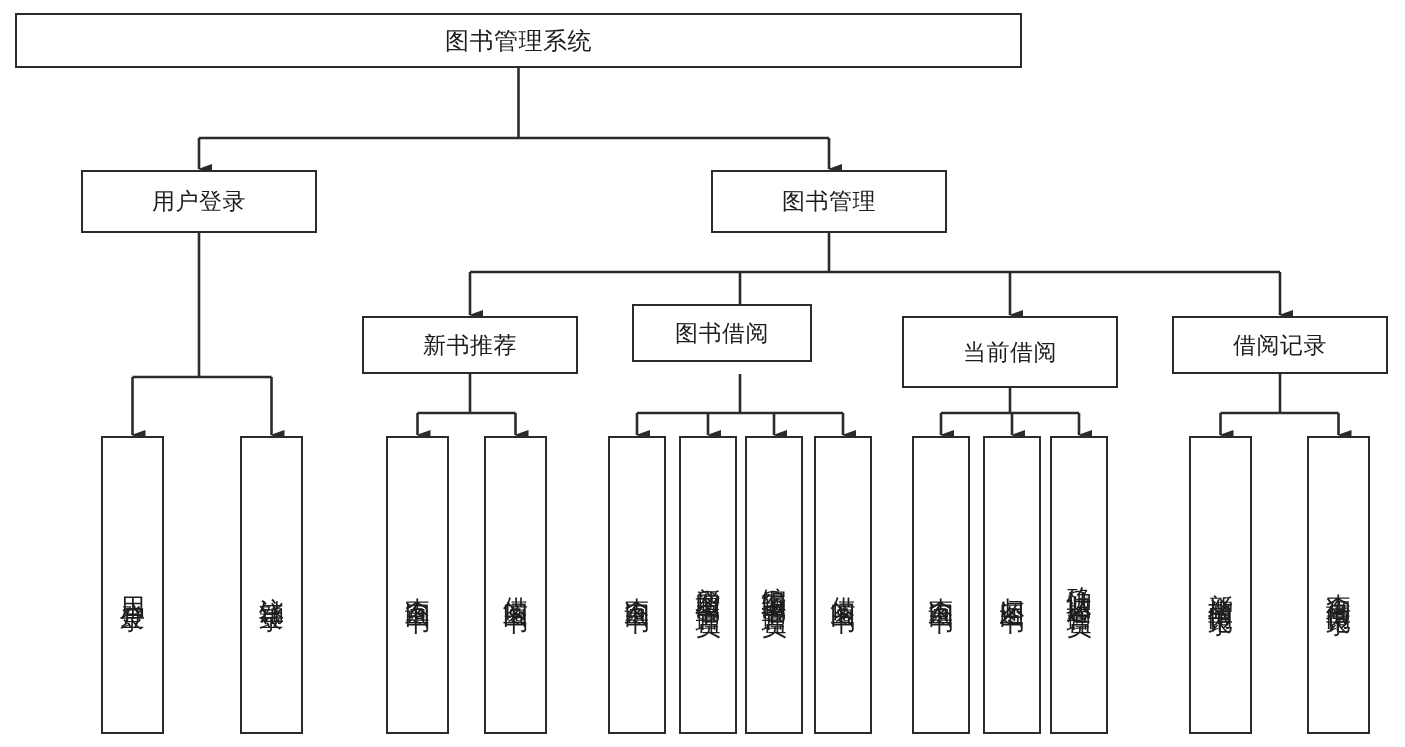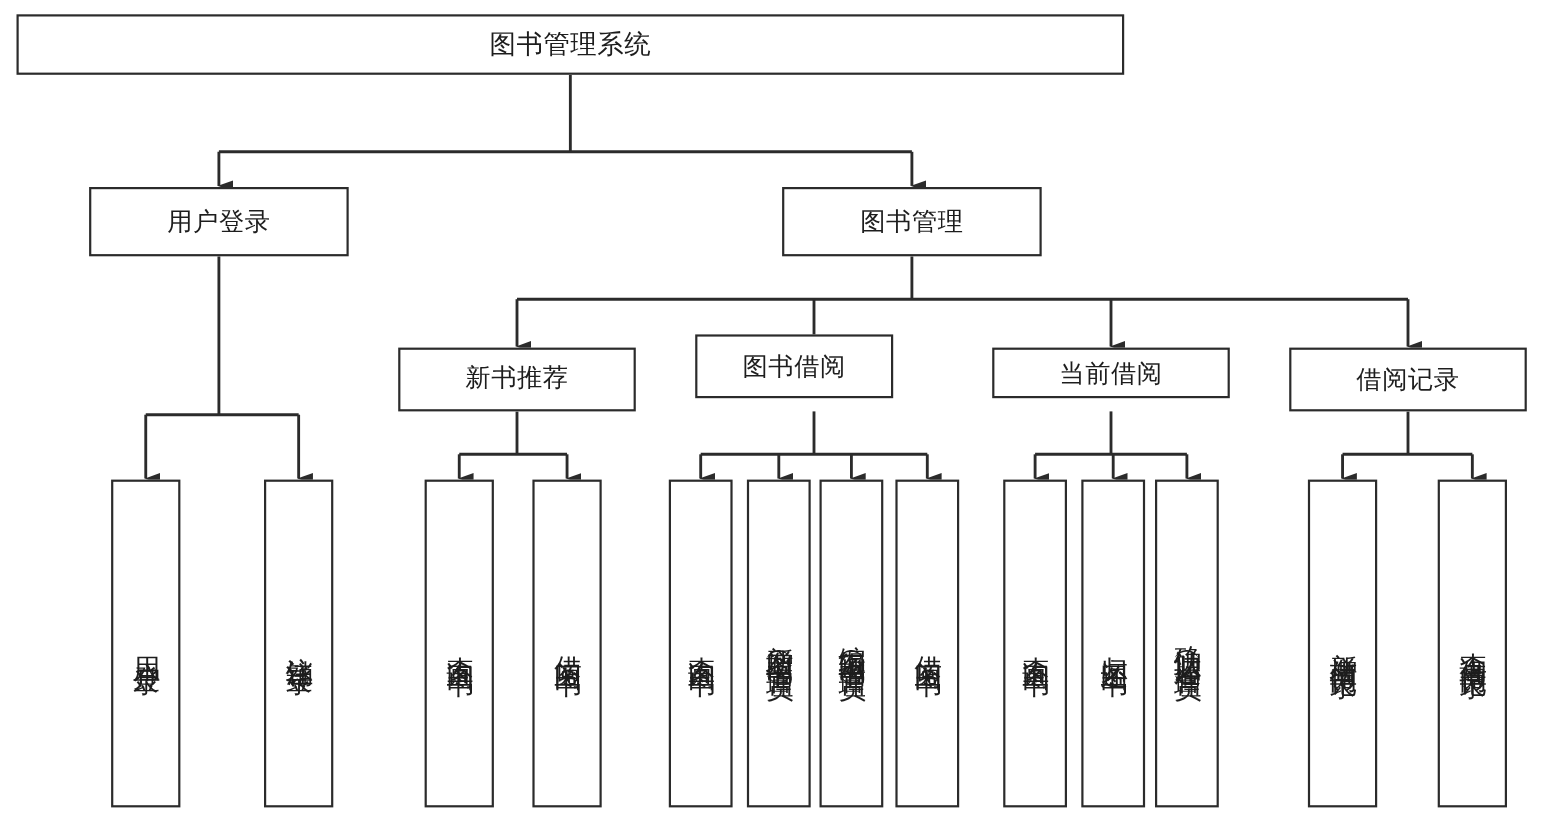--- a/index.html
+++ b/index.html
@@ -125,27 +125,27 @@
   <div id="node-layer">
       <div class="node h root" style="left: 15px; top: 13px; width: 1007px; height: 55px;">
         <span class="label">图书管理系统</span>
       </div>
       <div class="node h" style="left: 81px; top: 170px; width: 236px; height: 63px;">
         <span class="label">用户登录</span>
       </div>
       <div class="node h" style="left: 711px; top: 170px; width: 236px; height: 63px;">
         <span class="label">图书管理</span>
       </div>
-      <div class="node h" style="left: 362px; top: 316px; width: 216px; height: 58px; font-family: Liberation Mono, monospace;">
+      <div class="node h" style="left: 362px; top: 316px; width: 216px; height: 58px;">
         <span class="label">新书推荐</span>
       </div>
       <div class="node h" style="left: 632px; top: 304px; width: 180px; height: 58px;">
         <span class="label">图书借阅</span>
       </div>
-      <div class="node h" style="left: 902px; top: 316px; width: 216px; height: 46px;">
+      <div class="node h" style="left: 902px; top: 316px; width: 216px; height: 72px;">
         <span class="label">当前借阅</span>
       </div>
       <div class="node h" style="left: 1172px; top: 316px; width: 216px; height: 58px;">
         <span class="label">借阅记录</span>
       </div>
       <div class="node v" style="left: 101px; top: 436px; width: 63px; height: 298px;">
         <span class="label">用户登录</span>
       </div>
       <div class="node v" style="left: 240px; top: 436px; width: 63px; height: 298px;">
         <span class="label">注销登录</span>

